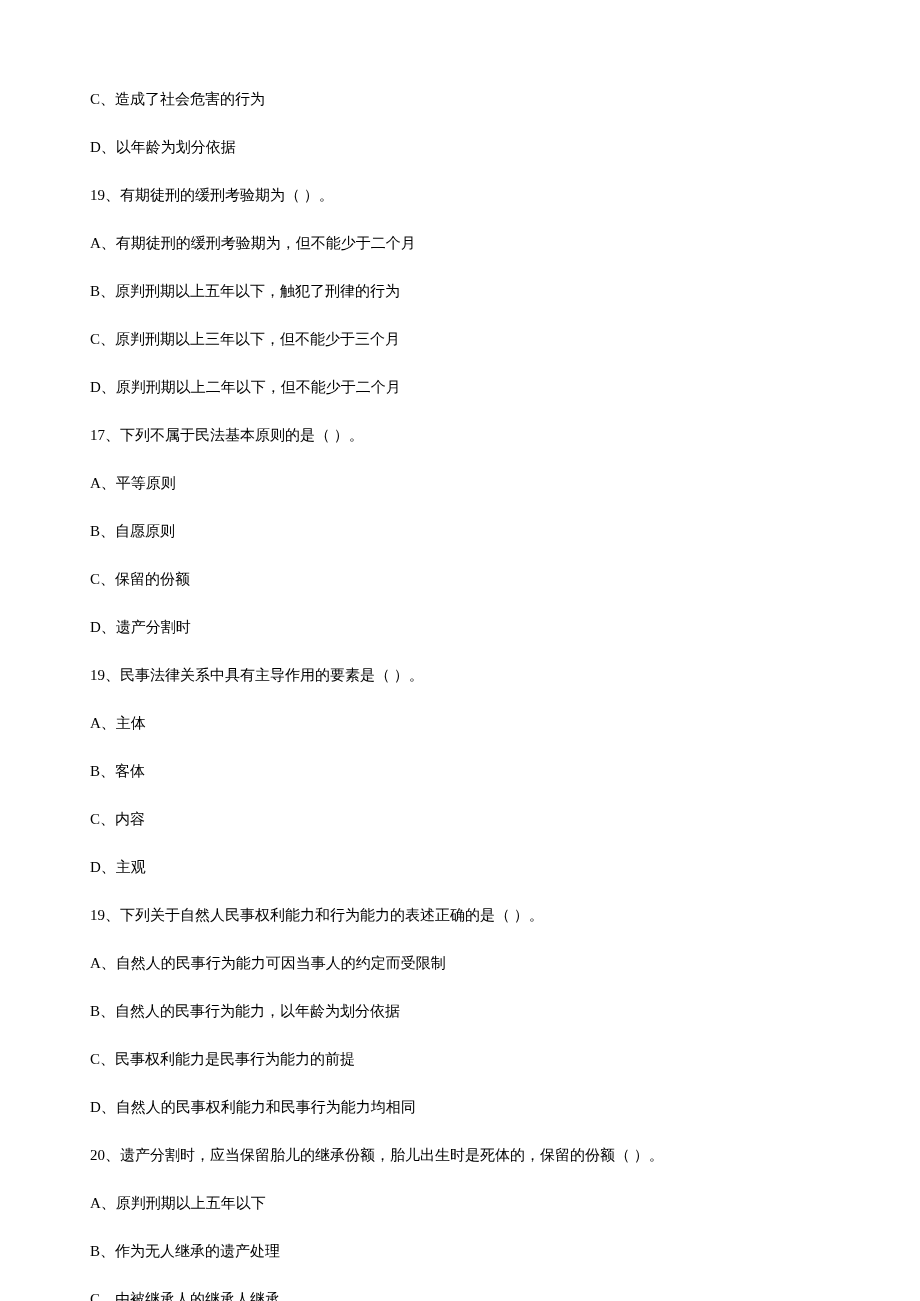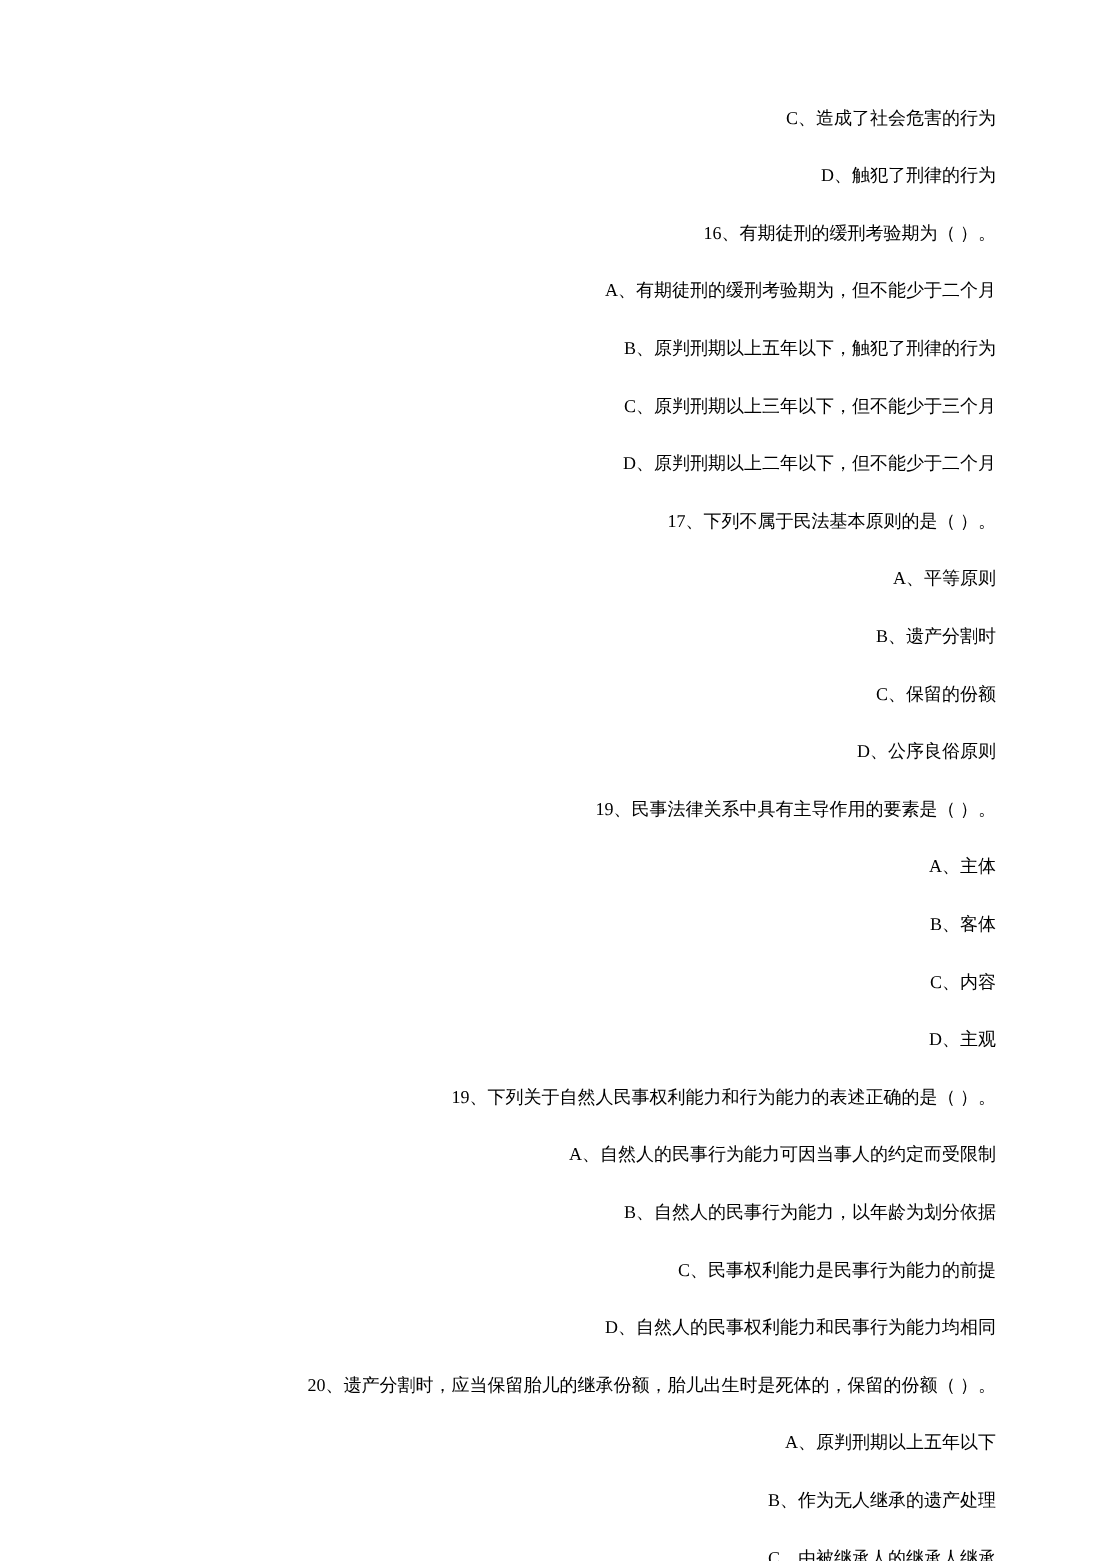--- a/index.html
+++ b/index.html
@@ -1,50 +1,49 @@
 <!DOCTYPE html>
 <html><head>
   <meta charset="utf-8">
   <style>
     * {
       margin: 0;
       padding: 0;
       box-sizing: border-box;
-      text-align: right;
     }
     body {
       width: 920px;
       height: 1301px;
       background: #ffffff;
       font-family: "SimSun", "宋体", serif;
       font-size: 15px;
       color: #000000;
       padding: 88px 90px 40px 90px;
       line-height: 1.5;
     }
     .line {
       margin-bottom: 25.5px;
       white-space: nowrap;
     }
   </style>
 </head>
 <body>
 
 <div class="line">C、造成了社会危害的行为</div>
-<div class="line">D、触犯了刑律的行为</div>
-<div class="line">16、有期徒刑的缓刑考验期为（  ）。</div>
+<div class="line">D、以年龄为划分依据</div>
+<div class="line">19、有期徒刑的缓刑考验期为（  ）。</div>
 <div class="line">A、有期徒刑的缓刑考验期为，但不能少于二个月</div>
 <div class="line">B、原判刑期以上五年以下，触犯了刑律的行为</div>
 <div class="line">C、原判刑期以上三年以下，但不能少于三个月</div>
 <div class="line">D、原判刑期以上二年以下，但不能少于二个月</div>
 <div class="line">17、下列不属于民法基本原则的是（  ）。</div>
 <div class="line">A、平等原则</div>
-<div class="line">B、遗产分割时</div>
+<div class="line">B、自愿原则</div>
 <div class="line">C、保留的份额</div>
-<div class="line">D、公序良俗原则</div>
+<div class="line">D、遗产分割时</div>
 <div class="line">19、民事法律关系中具有主导作用的要素是（  ）。</div>
 <div class="line">A、主体</div>
 <div class="line">B、客体</div>
 <div class="line">C、内容</div>
 <div class="line">D、主观</div>
 <div class="line">19、下列关于自然人民事权利能力和行为能力的表述正确的是（  ）。</div>
 <div class="line">A、自然人的民事行为能力可因当事人的约定而受限制</div>
 <div class="line">B、自然人的民事行为能力，以年龄为划分依据</div>
 <div class="line">C、民事权利能力是民事行为能力的前提</div>
 <div class="line">D、自然人的民事权利能力和民事行为能力均相同</div>

